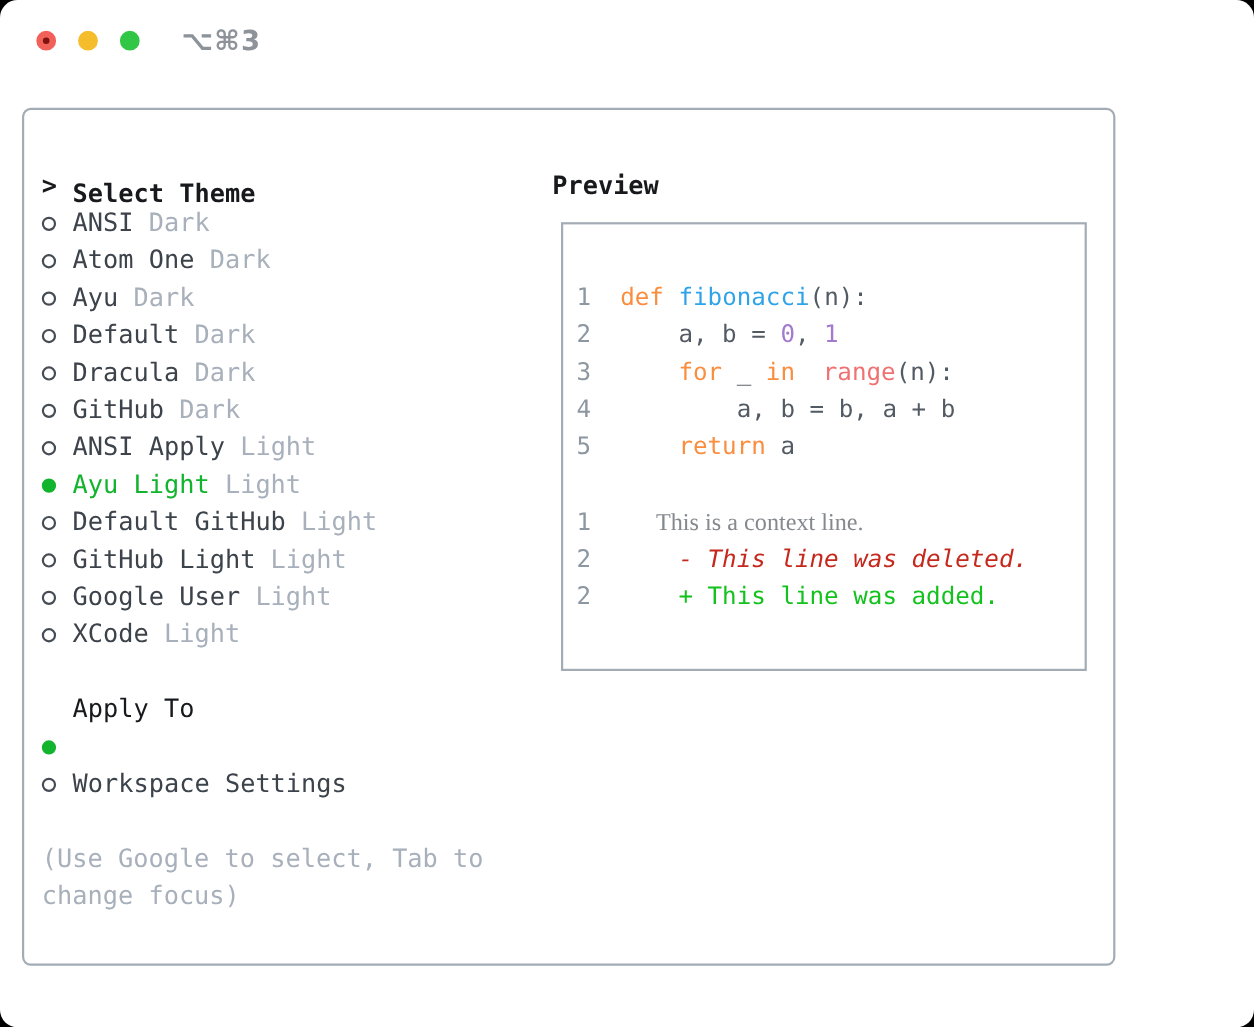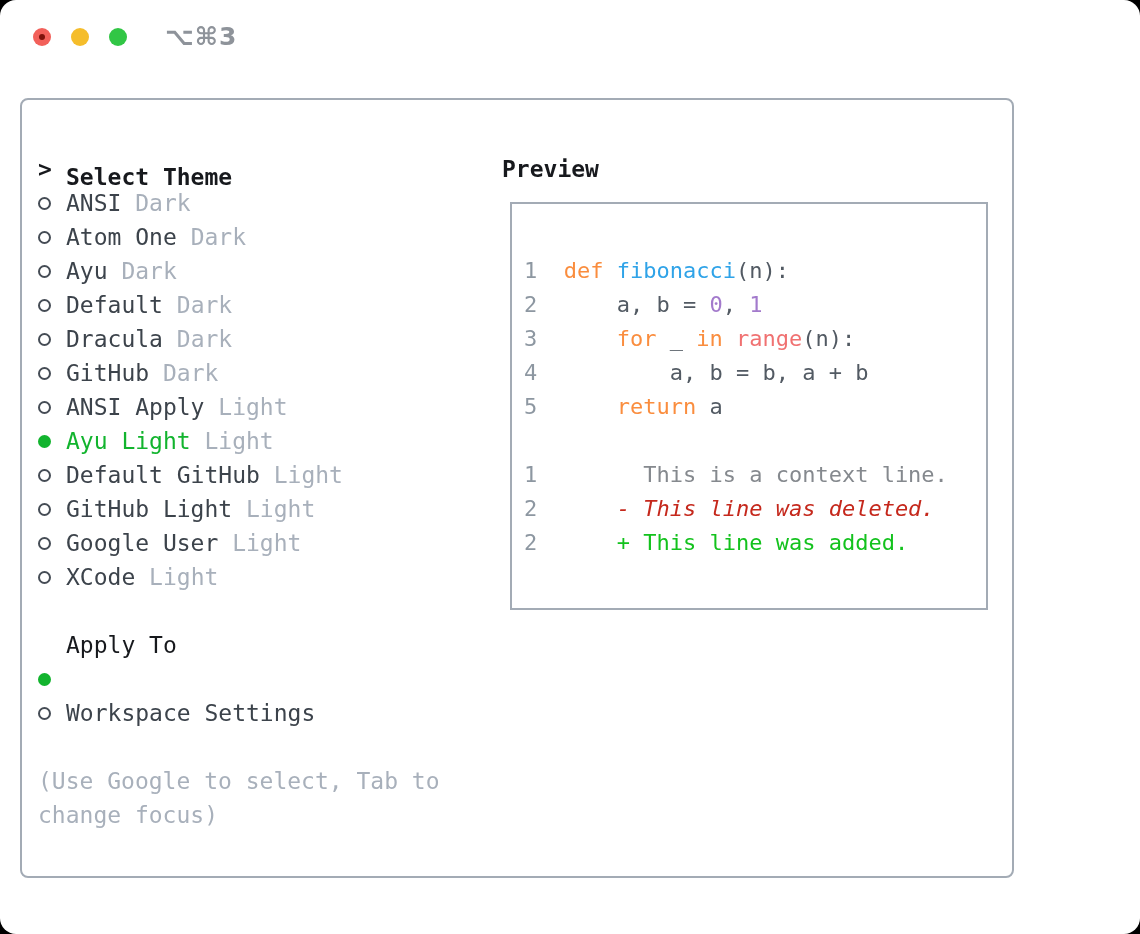--- a/index.html
+++ b/index.html
@@ -40,23 +40,23 @@
   .footer-hint{color:var(--muted);}
   .footer-hint div{height:34px;line-height:34px;white-space:pre;}
   
   .preview-title{position:absolute;left:480px;top:52px;height:34px;line-height:34px;font-size:23px;font-weight:bold;color:var(--title-black);}
   .preview-box{position:absolute;left:488px;top:102px;width:478px;height:408px;border:2px solid var(--border);background:#fff;padding:50px 12px 48px 12px;overflow:hidden;}
   .code-line{white-space:pre;font-size:22px;line-height:34px;height:34px;}
   .tk-ln{color:var(--ln);}
   .tk-pl{color:var(--plain);}
   .tk-kw{color:var(--kw);}
   .tk-fn{color:var(--fn);}
-  .tk-call{color:var(--call);}
+  .tk-call{color:var(--call);margin-left:12px;}
   .tk-num{color:var(--num);}
-  .tk-ctx{color:var(--ctx);}
+  .tk-ctx{color:var(--ctx);font-family:Liberation Serif, serif;}
   .tk-del{color:var(--del);font-style:italic;}
   .tk-add{color:var(--add);}
 </style>
 </head>
 <body>
 
 <div class="window">
 
   <div class="titlebar">
     <span class="light red">

